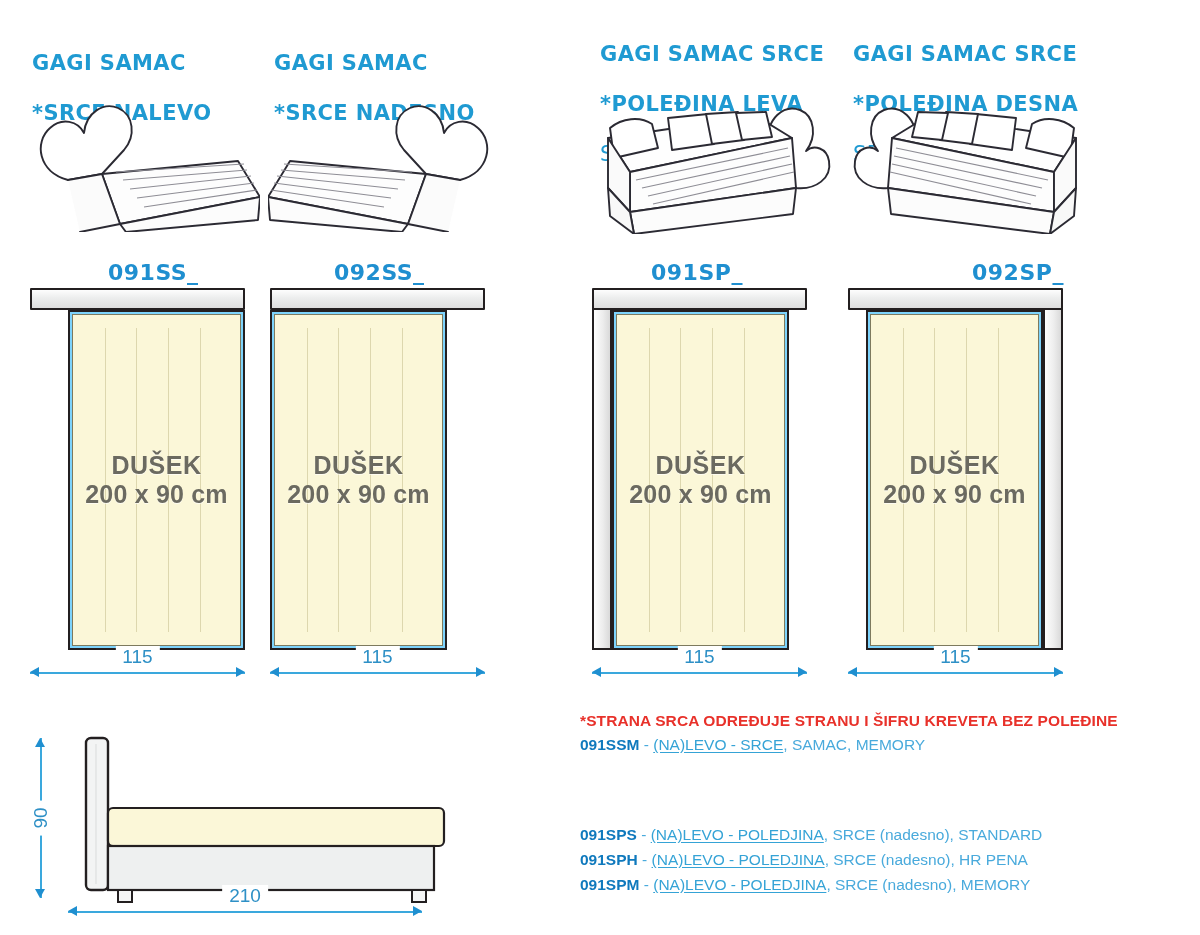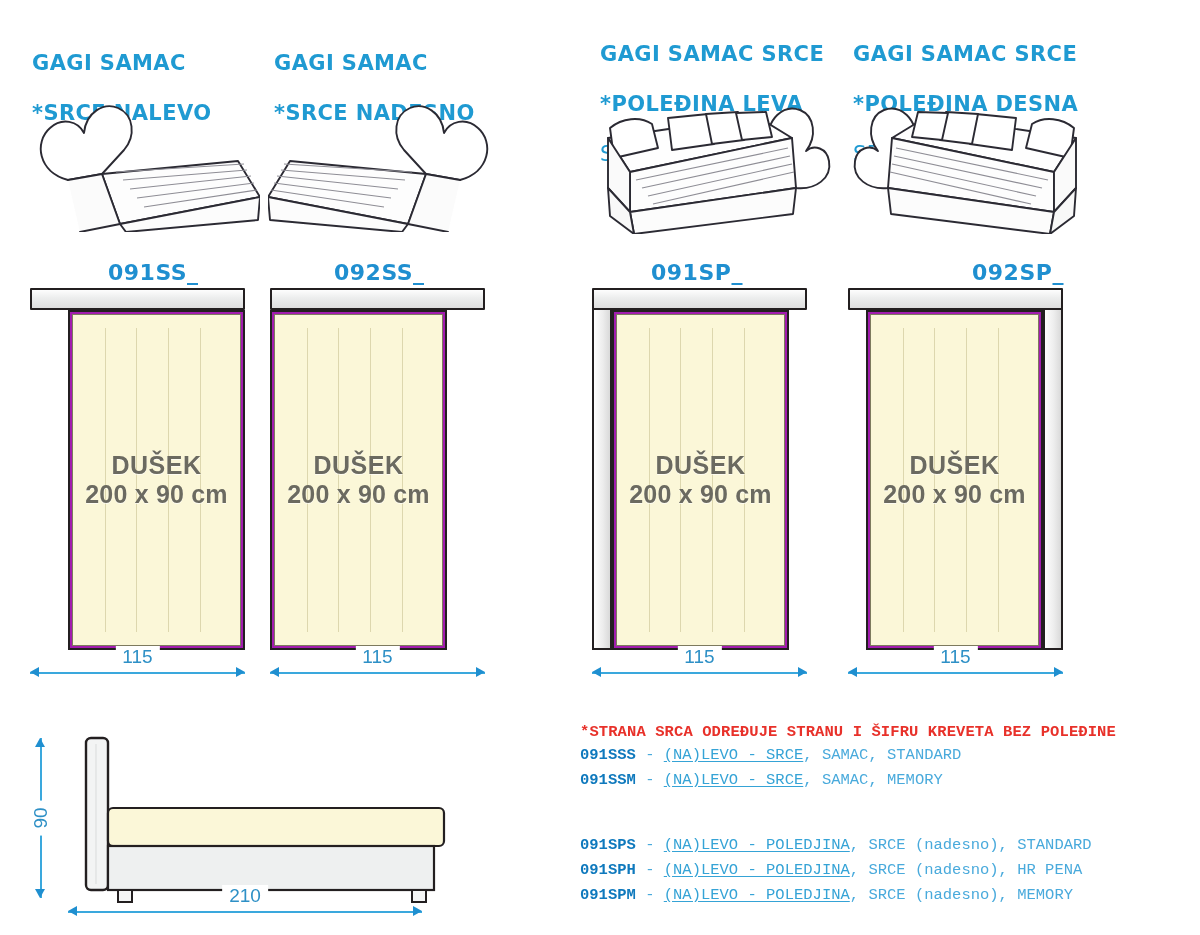--- a/index.html
+++ b/index.html
@@ -48,21 +48,21 @@
   .sidebar-panel{
     position:absolute;
     background:linear-gradient(90deg,#fefefe 0%,#ededed 55%,#d9d9d9 100%);
     border:2.5px solid #231f20;
     box-sizing:border-box;
   }
   .mattress-outer{
     position:absolute;
     border:2.5px solid #231f20;
     box-sizing:border-box;
-    background:#a21caf;
+    background:#7dd3fc;
     padding:2px;
   }
   .mattress{
     width:100%;height:100%;
     box-sizing:border-box;
     border:1px solid #7d7a5e;
     background:#fbf7d8;
     position:relative;
     overflow:hidden;
     display:flex;align-items:center;justify-content:center;
@@ -102,21 +102,21 @@
   .vdim .arB{bottom:0;border-top:9px solid #1f8fd0;}
   .vdim .val{
     position:absolute;left:50%;top:50%;
     transform:translate(-50%,-50%) rotate(180deg);
     writing-mode:vertical-rl;
     color:#2e90c6;font-size:19px;font-family:"Liberation Sans",sans-serif;
     background:#fff;padding:7px 0;
   }
 
   
-  .legend{position:absolute;font-family:Liberation Mono, monospace;margin-top:11px;}
+  .legend{position:absolute;font-family:Liberation Sans, sans-serif;}
   .lg-title{
     color:#e8312a;font-size:15.5px;font-weight:700;letter-spacing:.1px;
     white-space:nowrap;line-height:22px;
   }
   .lg-row{
     font-size:15.5px;line-height:25px;white-space:nowrap;color:#35a3d6;
   }
   .lg-row .cd{color:#0f79bd;font-weight:700;}
   .lg-row .em{color:#35a3d6;text-decoration:underline;text-underline-offset:2px;}
   .lg-row .rest{color:#49aadc;}
@@ -353,25 +353,20 @@
 <div class="dim" style="left:68px;top:903px;width:354px;">
   <div class="bar"></div>
     <div class="ar arL"></div>
     <div class="ar arR"></div>
   <div class="val">210</div>
 </div>
 
 <div class="legend" style="left:580px;top:710px;">
   <div class="lg-title">*STRANA SRCA ODREĐUJE STRANU I ŠIFRU KREVETA BEZ POLEĐINE</div>
   <div class="lg-row">
-    <span class="cd">091SSS</span>
-    <span class="rest">-</span>
-    <span class="em">(NA)LEVO  -  SRCE</span><span class="rest">, SAMAC, STANDARD</span>
-  </div>
-  <div class="lg-row">
     <span class="cd">091SSM</span>
     <span class="rest">-</span>
     <span class="em">(NA)LEVO  -  SRCE</span><span class="rest">, SAMAC, MEMORY</span>
   </div>
 </div>
 
 <div class="legend" style="left:580px;top:822px;">
   <div class="lg-row">
     <span class="cd">091SPS</span>
     <span class="rest">-</span>

